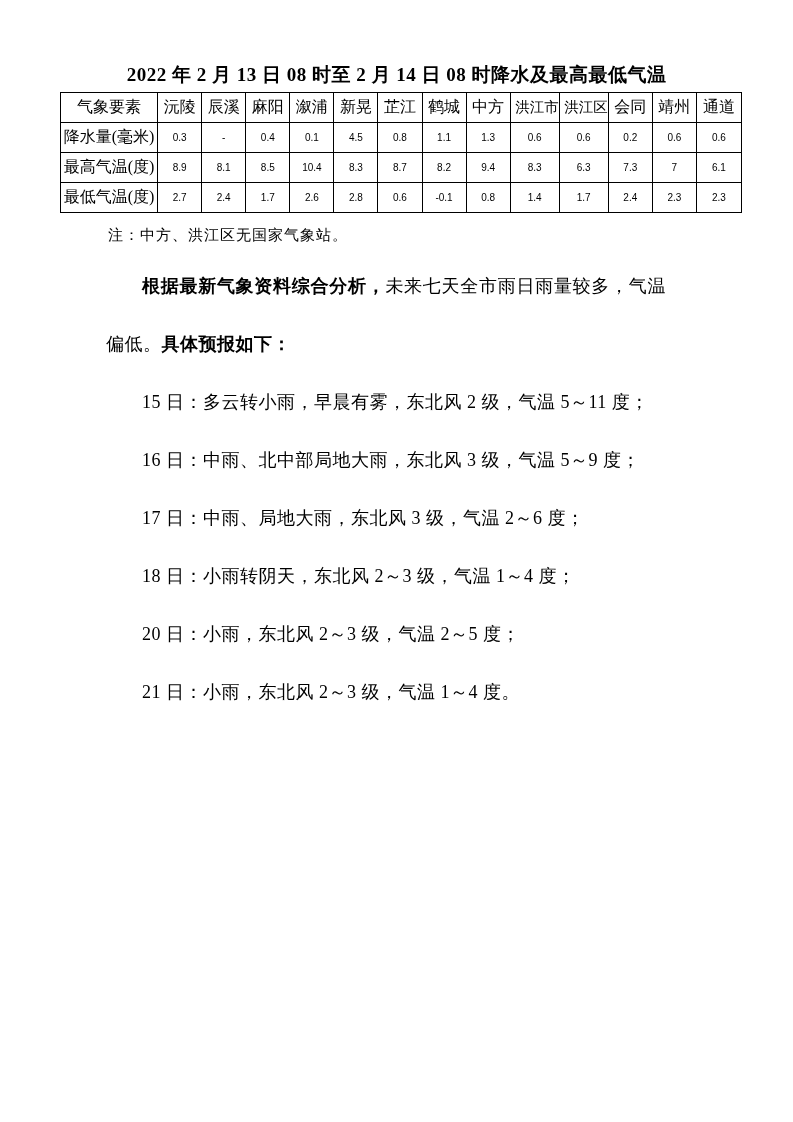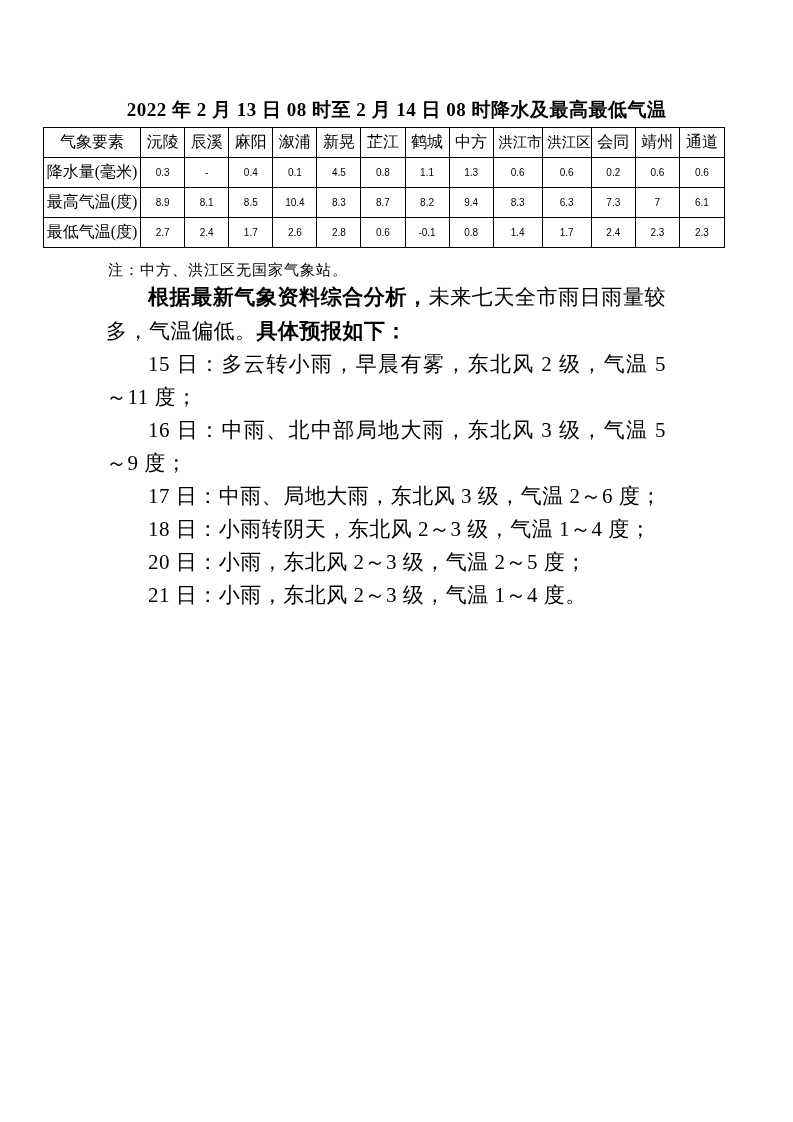--- a/index.html
+++ b/index.html
@@ -5,35 +5,35 @@
   * { margin: 0; padding: 0; box-sizing: border-box; }
   html, body { background: #888; }
   .page {
     position: relative;
     width: 793px;
     height: 1122px;
     margin: 0 auto;
     background: #ffffff;
     color: #000;
     font-family: "Liberation Serif", serif;
-    padding-top: 99px;
+    padding-top: 64px;
     overflow: hidden;
   }
   .doc-title {
     height: 28px;
     line-height: 22px;
     text-align: center;
     font-size: 19px;
     font-weight: bold;
     letter-spacing: 0.5px;
   }
   table.weather-table {
     border-collapse: collapse;
     table-layout: fixed;
-    margin-left: 43px;
+    margin-left: 60px;
     width: 682px;
     border: 1.5px solid #000;
   }
   table.weather-table th,
   table.weather-table td {
     border: 1px solid #000;
     height: 30px;
     text-align: center;
     vertical-align: middle;
     padding: 0;
@@ -49,40 +49,40 @@
     font-family: "Liberation Serif", serif;
     font-size: 16px;
     font-weight: normal;
   }
   th.city.narrow { font-size: 14.5px; text-align: right; }
   td.val {
     font-family: "Liberation Sans", sans-serif;
     font-size: 10px;
   }
   .note {
-    margin: 12px 0 0 108px;
+    margin: 12px 0 12px 108px;
     font-size: 15px;
     line-height: 20px;
     letter-spacing: 1px;
   }
   .section-heading {
     margin: 50px 0 0 104px;
     font-size: 21px;
     line-height: 30px;
     font-weight: bold;
     font-family: "Liberation Sans", sans-serif;
     letter-spacing: 1px;
   }
   .body-text {
     margin-left: 106px;
     width: 560px;
   }
   .para {
-    font-size: 21px;
-    line-height: 33px;
+    font-size: 18px;
+    line-height: 58px;
     text-align: justify;
     text-indent: 2em;
     letter-spacing: 0.5px;
   }
   .bold-sans {
     font-weight: bold;
     font-family: "Liberation Sans", sans-serif;
   }
 </style>
 </head>

